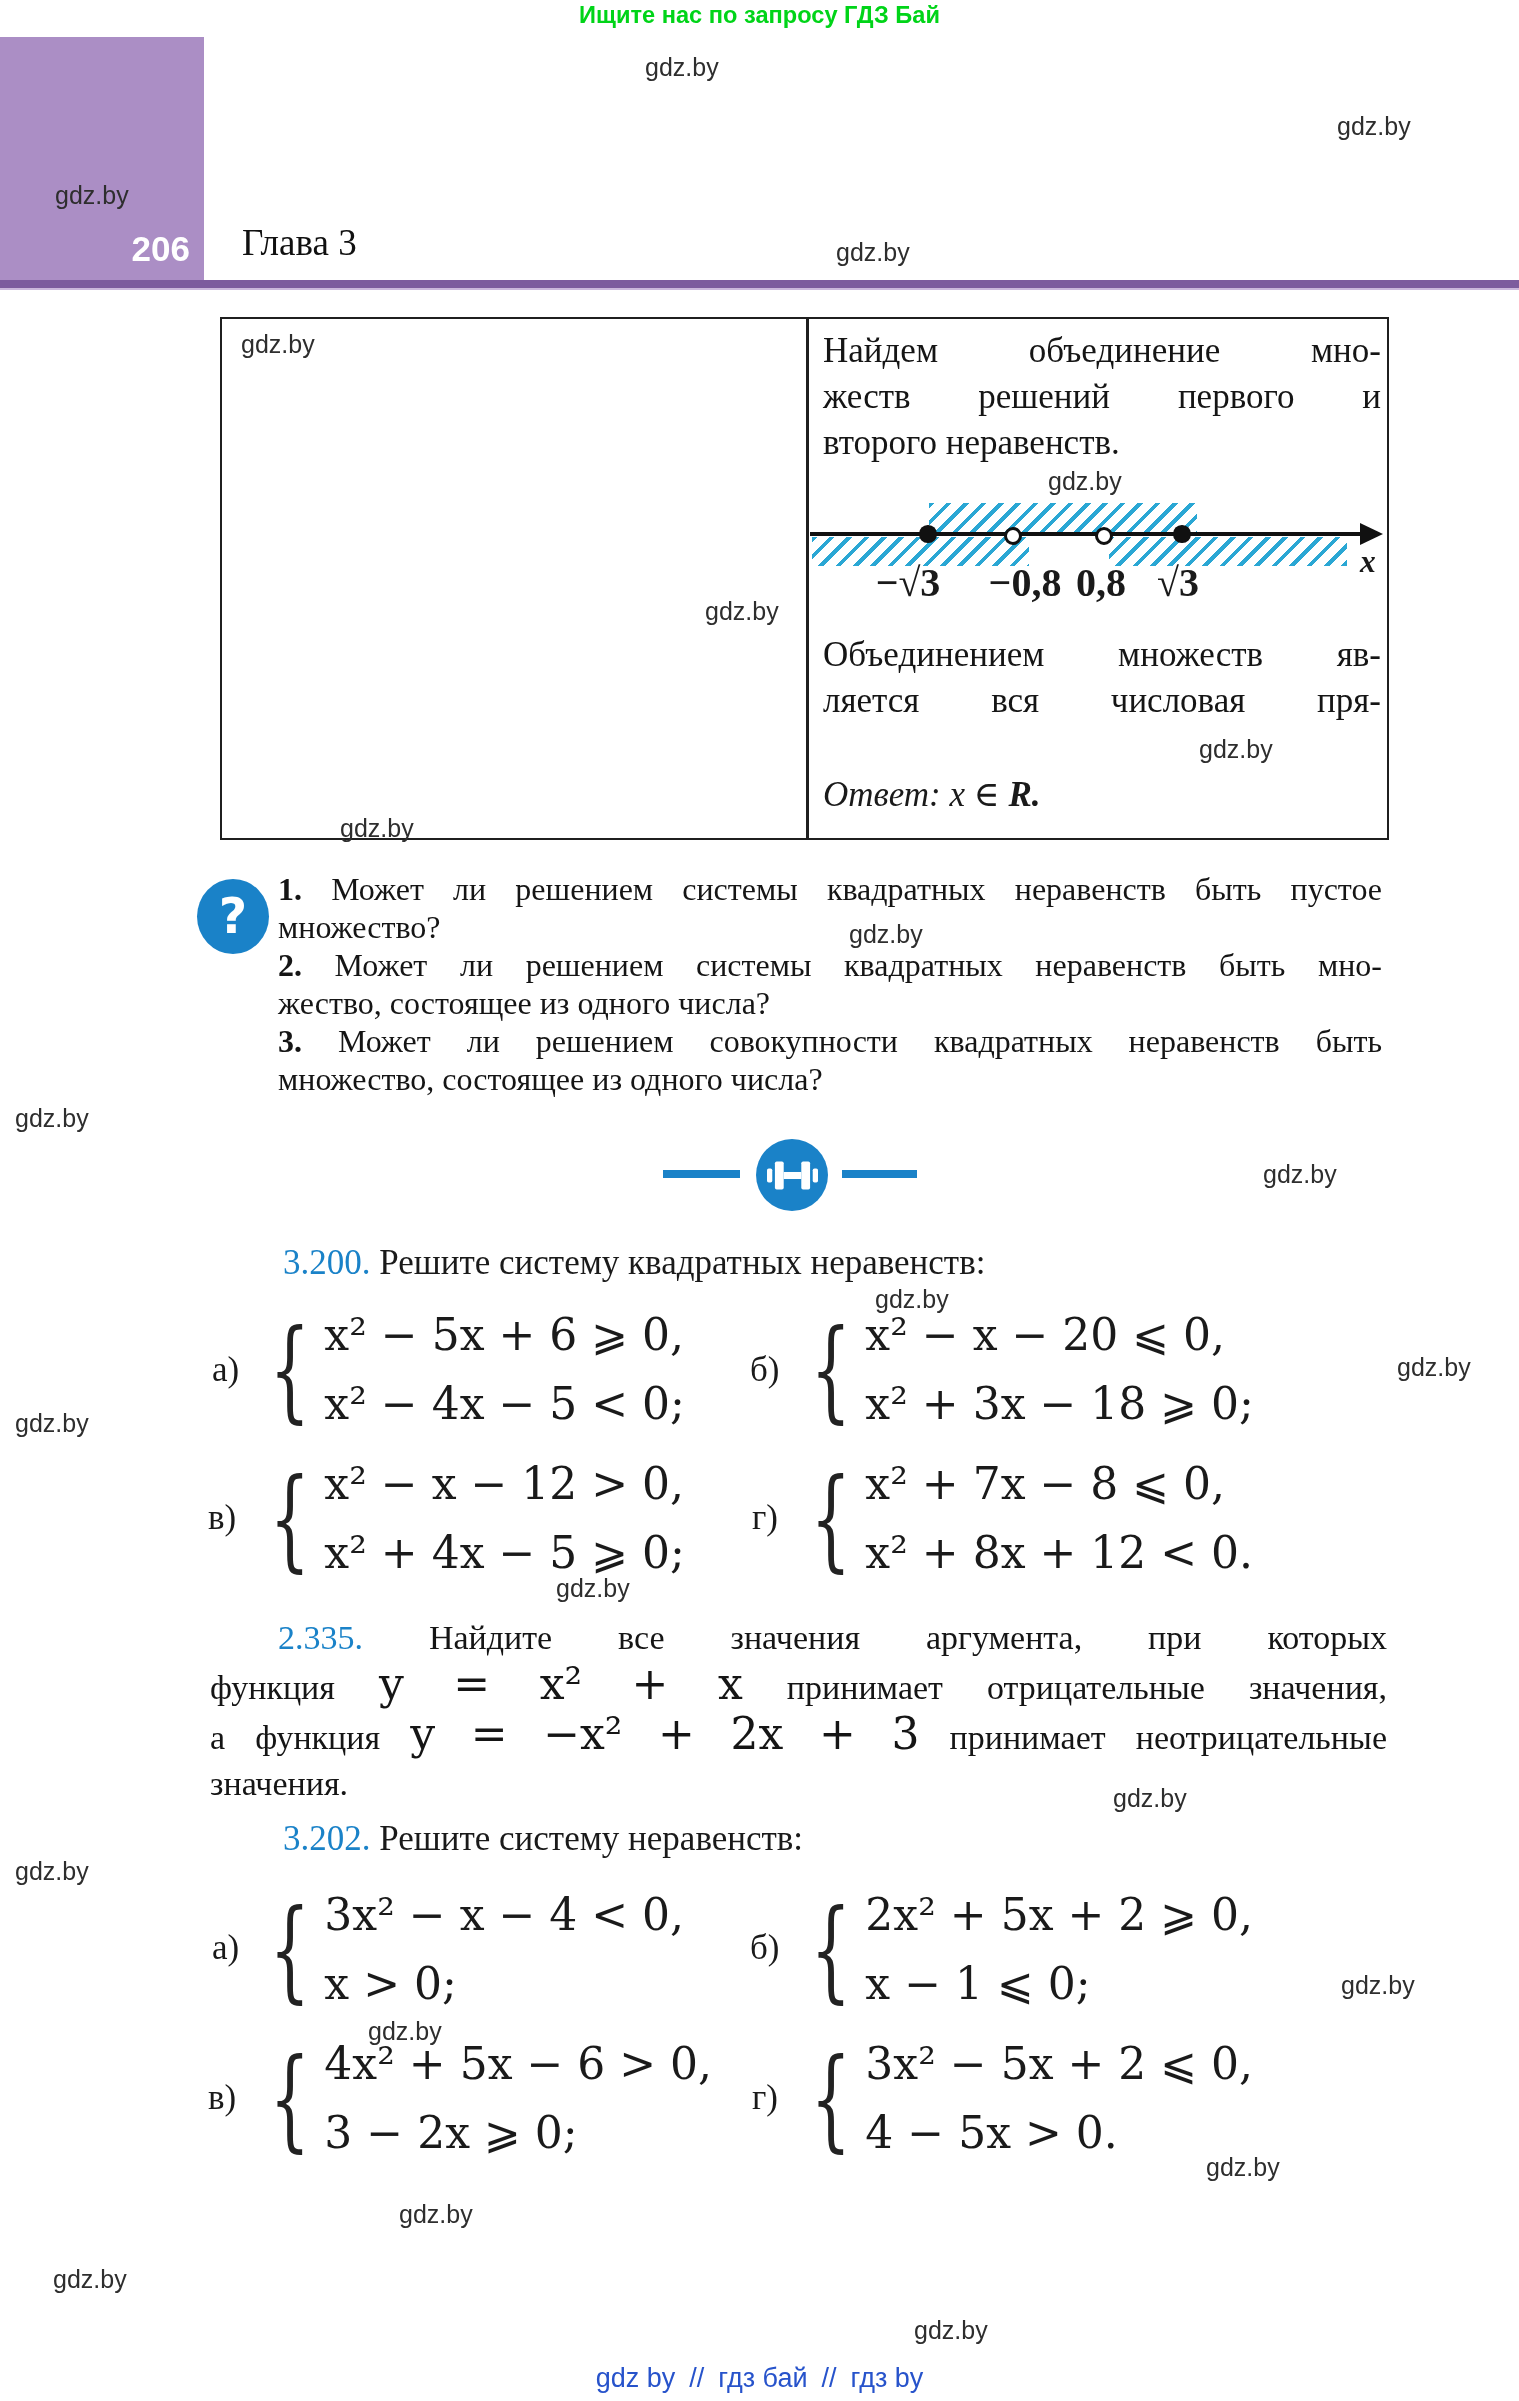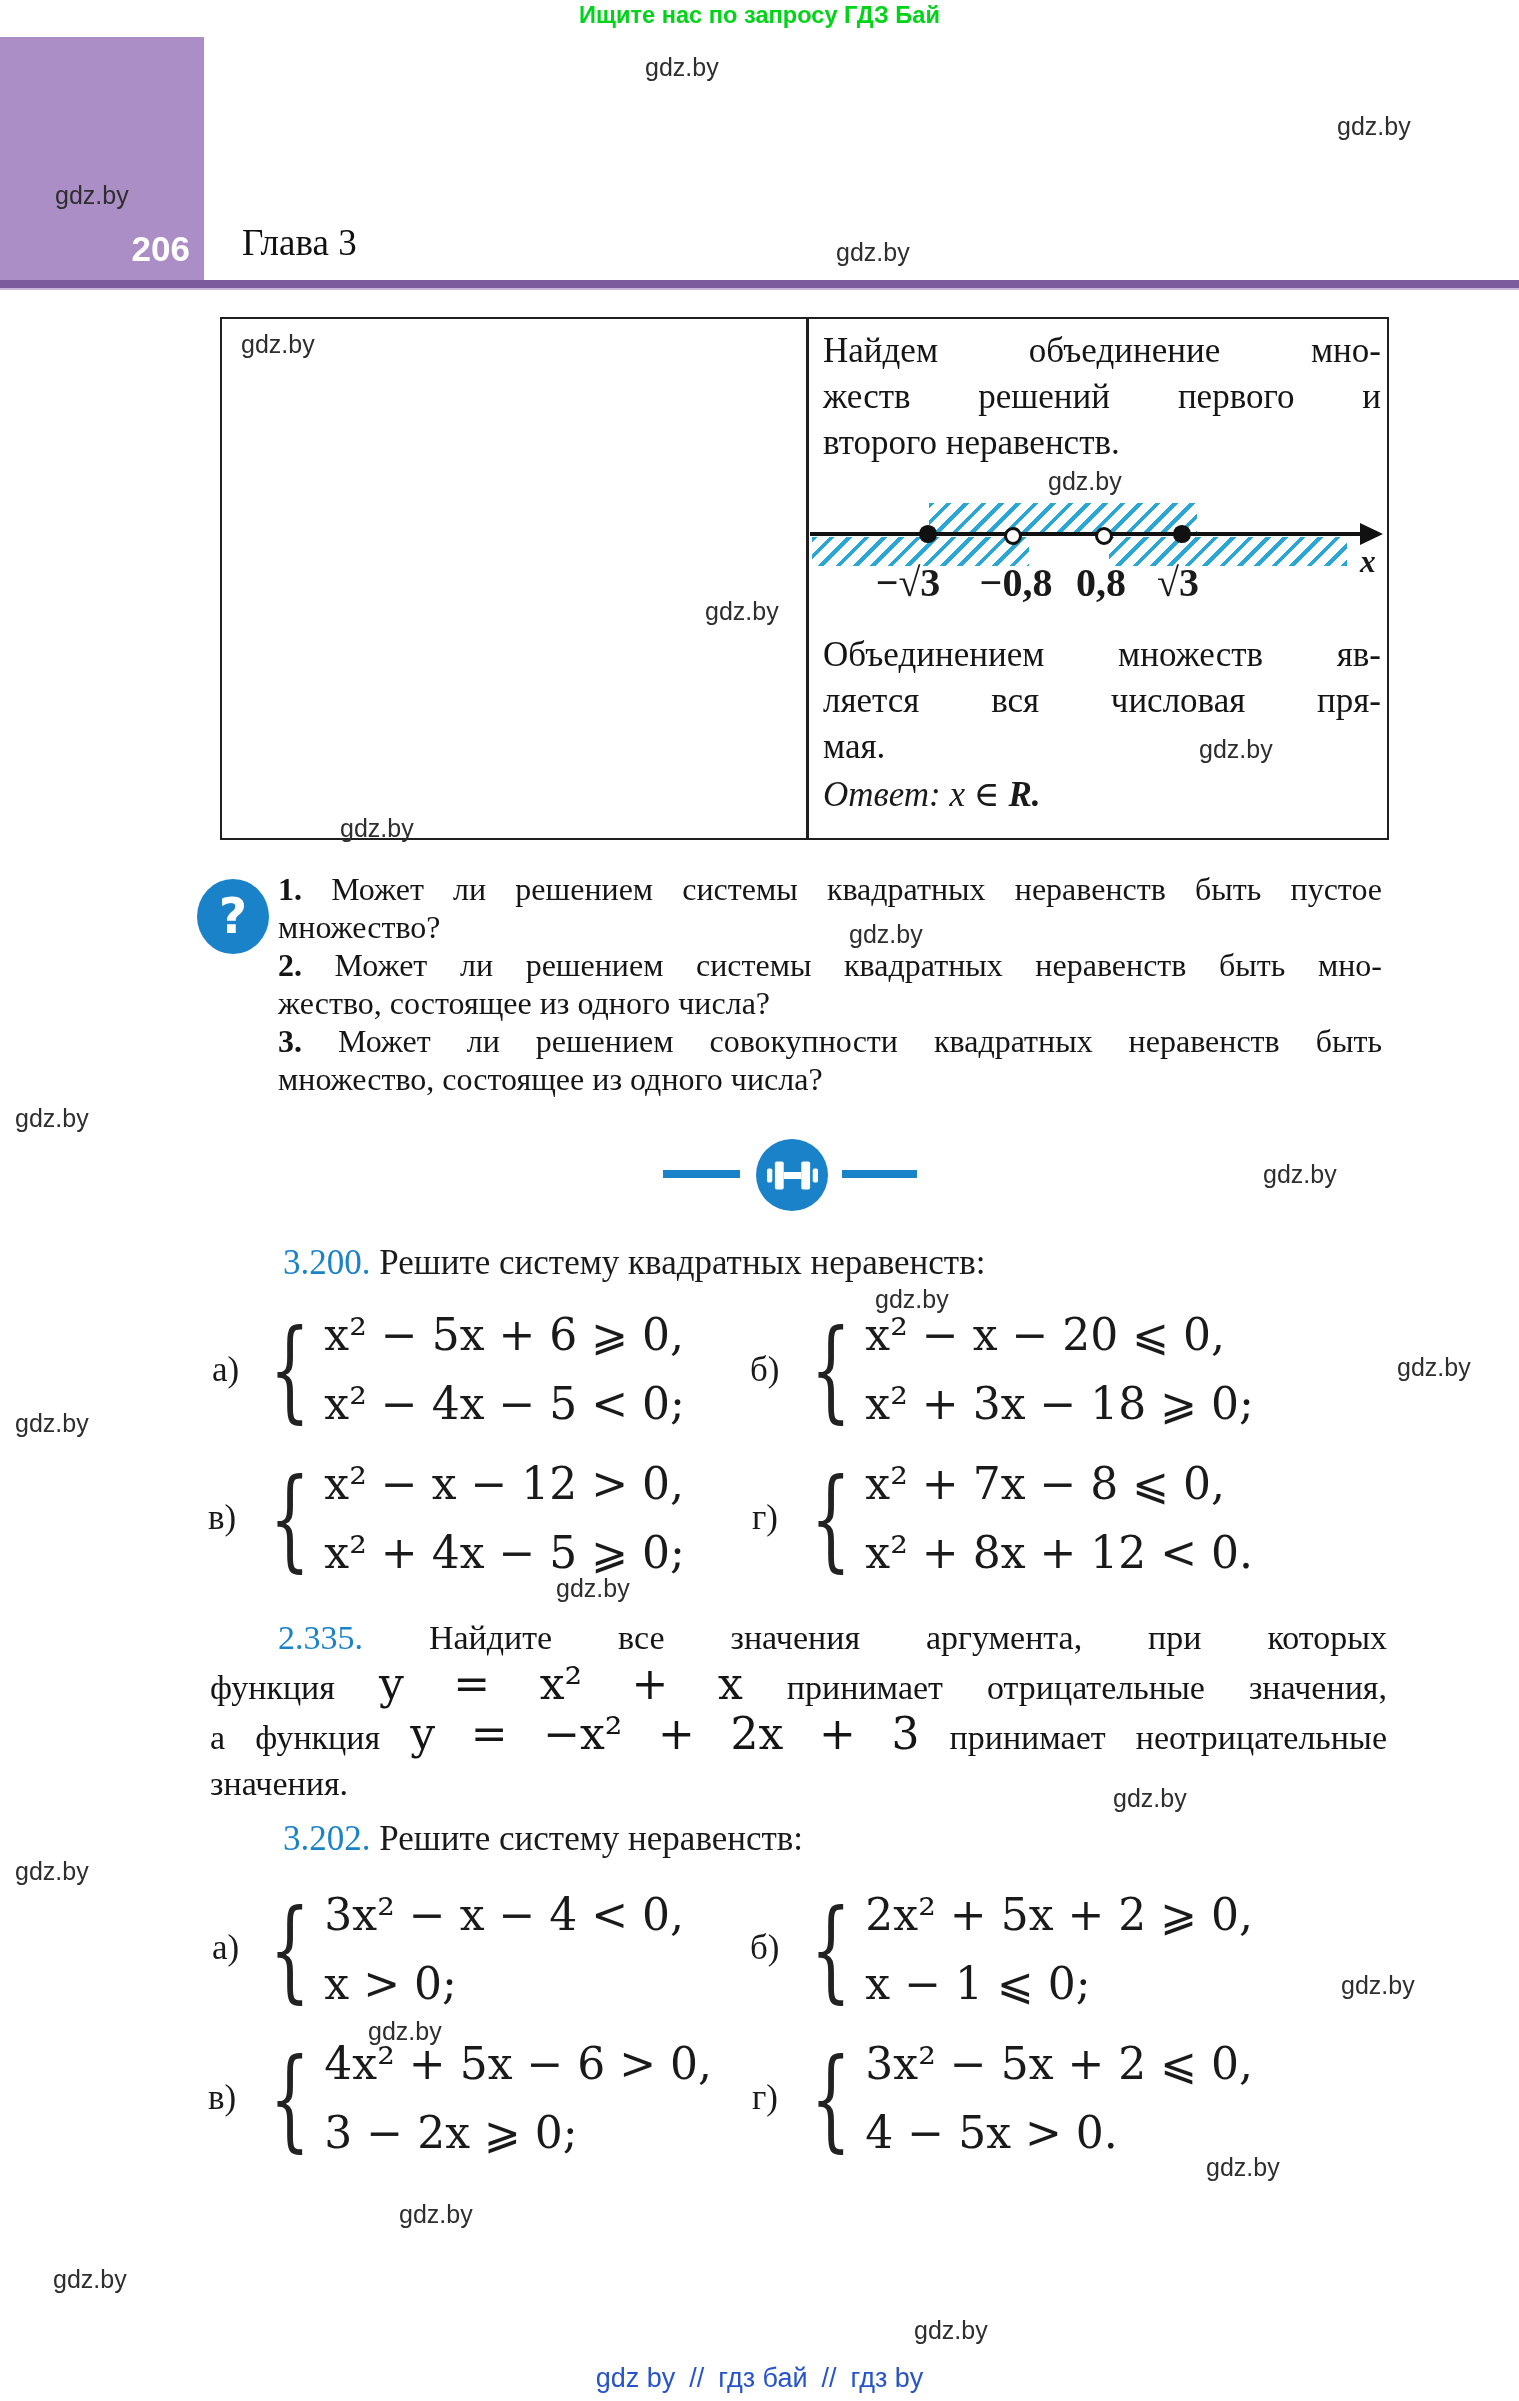--- a/index.html
+++ b/index.html
@@ -90,29 +90,28 @@
     <div class="hatch bot" style="left:1.8px;width:217px;"></div>
     <div class="hatch bot" style="left:299px;width:238px;"></div>
     <div class="nl-line"></div>
     <div class="nl-arrow"></div>
     <div class="nl-x">x</div>
     <div class="dot full" style="left:109px;"></div>
     <div class="dot open" style="left:194px;"></div>
     <div class="dot open" style="left:285px;"></div>
     <div class="dot full" style="left:363px;"></div>
     <div class="nl-lab" style="left:98px;">−√3</div>
-    <div class="nl-lab" style="left:206px;">−0,8</div>
+    <div class="nl-lab" style="left:215px;">−0,8</div>
     <div class="nl-lab" style="left:291px;">0,8</div>
     <div class="nl-lab" style="left:368px;">√3</div>
   </div>
 
   <div class="stext2">
     <div class="jfull">Объединением множеств яв-</div>
     <div class="jfull">ляется вся числовая пря-</div>
-    <div>мая.</div>
   </div>
   <div class="answer"><span>Ответ: x ∈ </span><b>R.</b></div>
 </div>
 
 <div class="abs qicon">
   <span>?</span>
 </div>
 <div class="abs qblock">
   <div class="jfull"><span class="qnum">1.</span> <span>Может ли решением системы квадратных неравенств быть пустое</span></div>
   <div>множество?</div>

